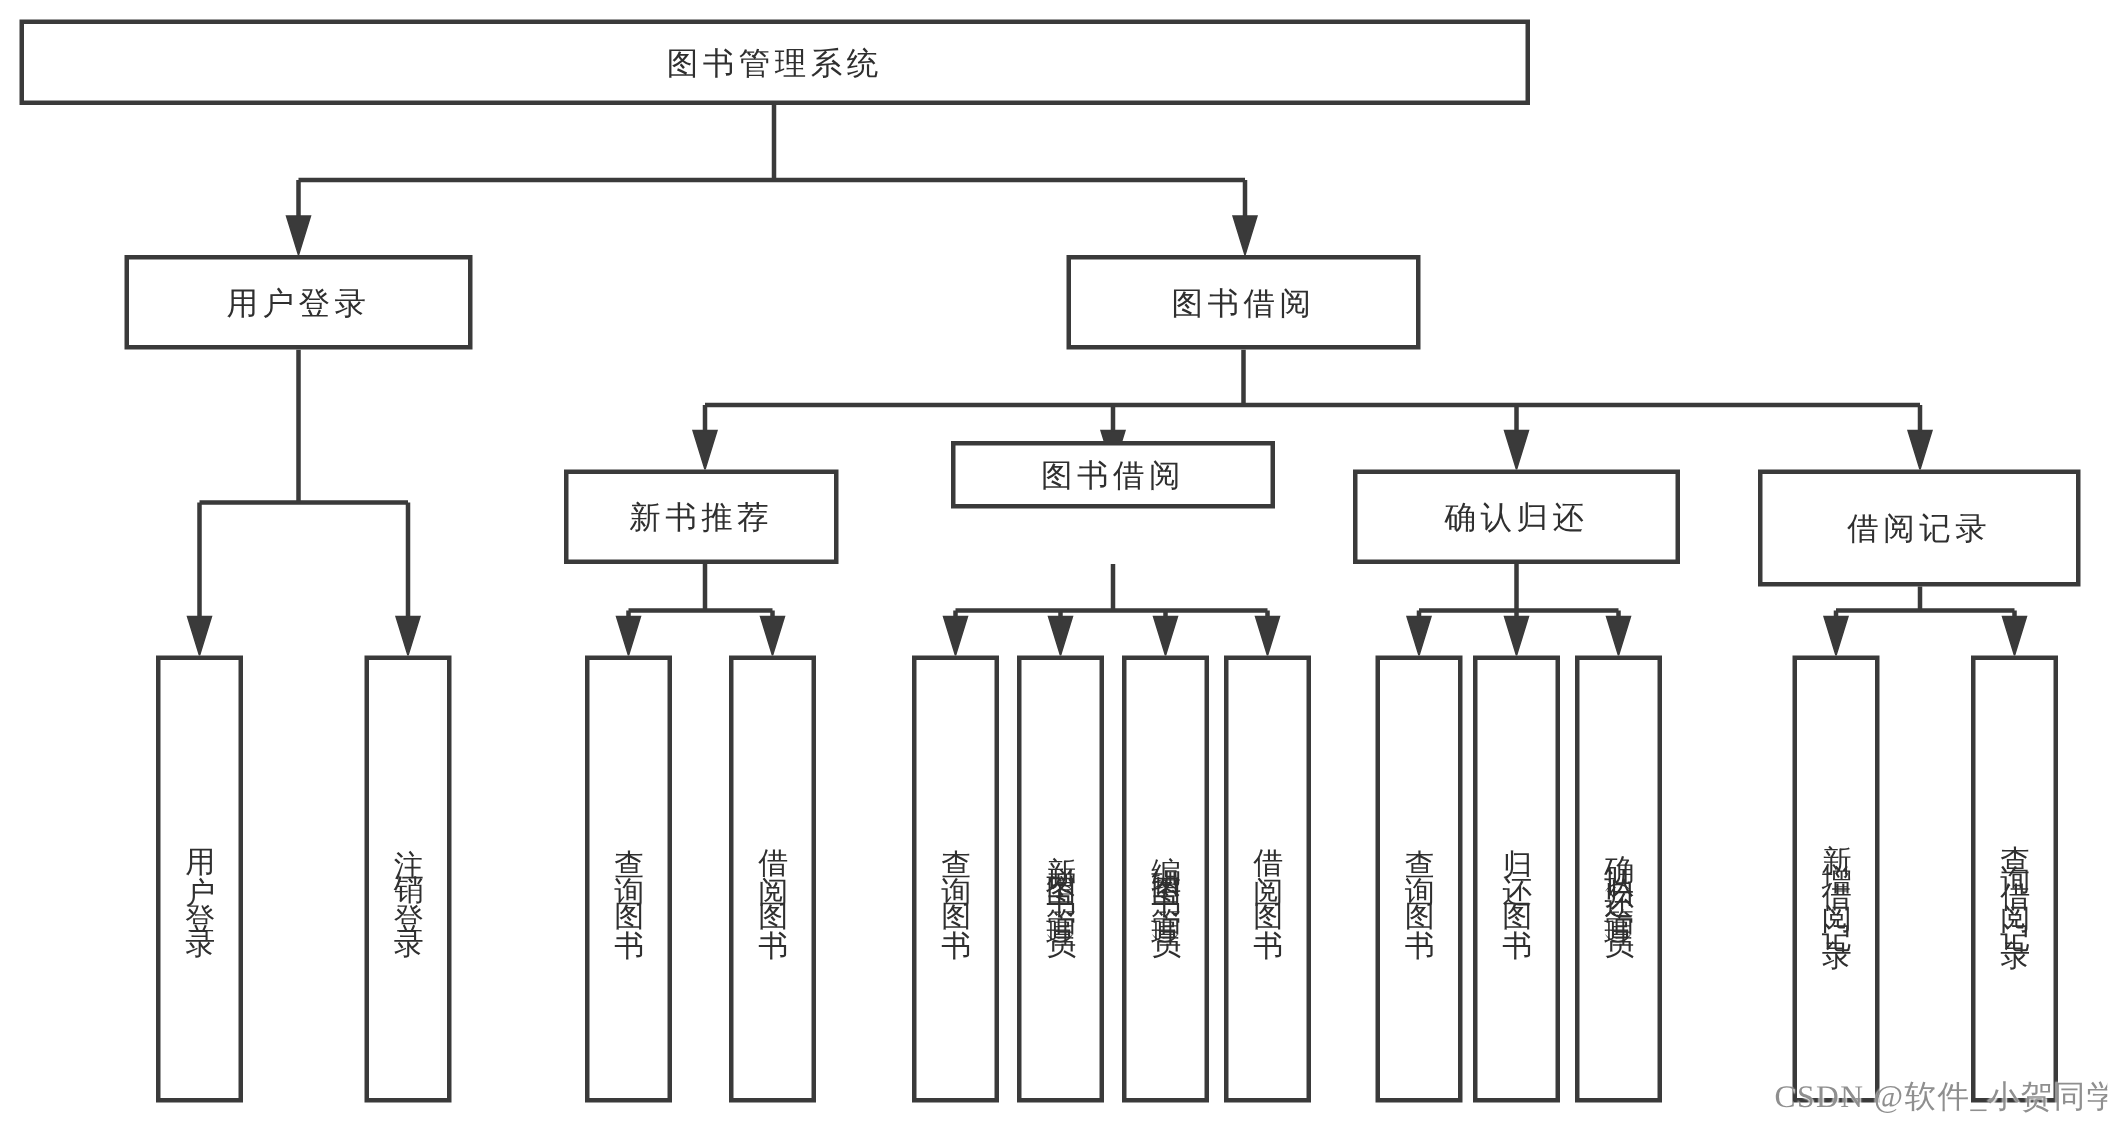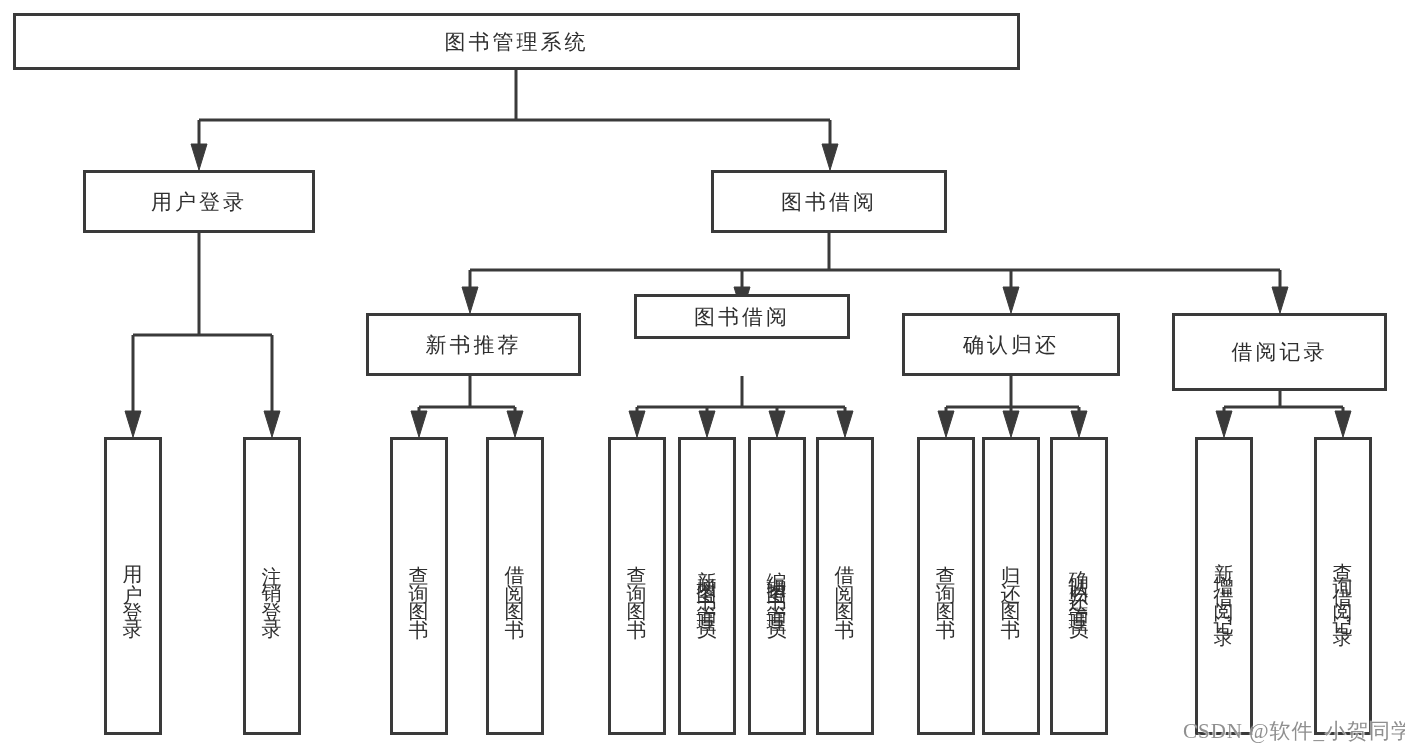--- a/index.html
+++ b/index.html
@@ -105,21 +105,21 @@
     <span>图书管理系统</span>
   </div>
 
   <div class="box hbox" style="left:83px;top:170px;width:232px;height:63px">
     <span>用户登录</span>
   </div>
   <div class="box hbox" style="left:711px;top:170px;width:236px;height:63px">
     <span>图书借阅</span>
   </div>
 
-  <div class="box hbox" style="left:366px;top:313px;width:215px;height:63px">
+  <div class="box hbox" style="left:376px;top:313px;width:183px;height:63px">
     <span>新书推荐</span>
   </div>
   <div class="box hbox" style="left:634px;top:294px;width:216px;height:45px">
     <span>图书借阅</span>
   </div>
   <div class="box hbox" style="left:902px;top:313px;width:218px;height:63px">
     <span>确认归还</span>
   </div>
   <div class="box hbox" style="left:1172px;top:313px;width:215px;height:78px">
     <span>借阅记录</span>

